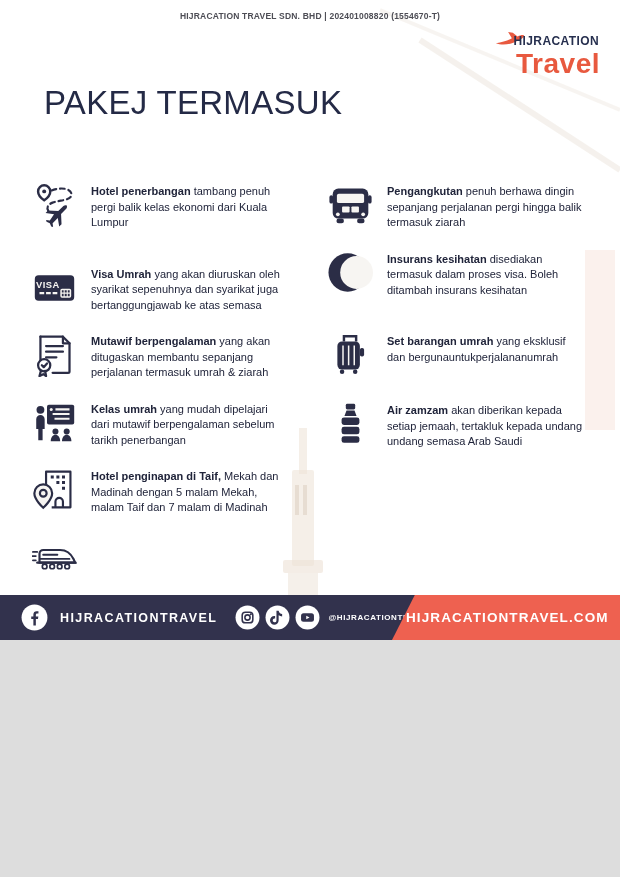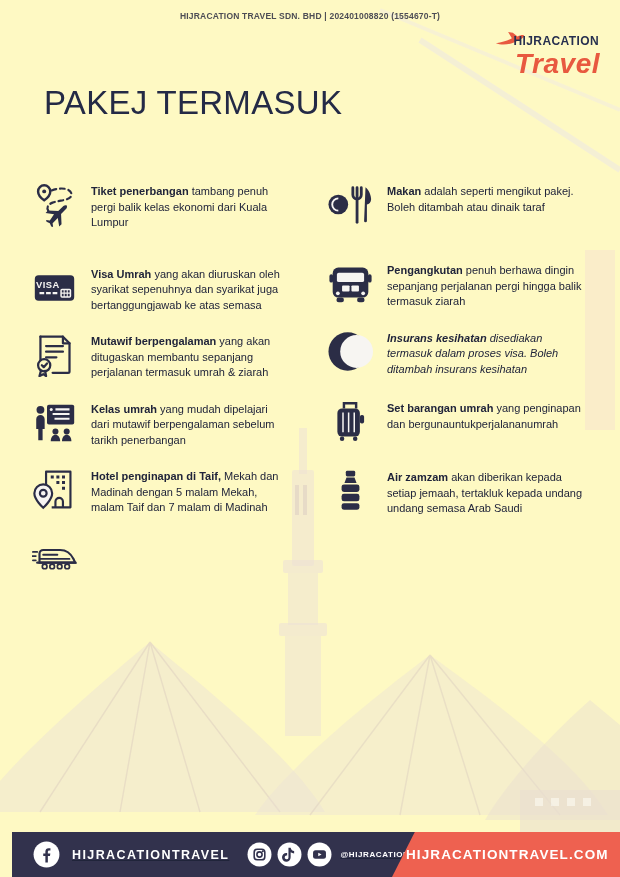--- a/index.html
+++ b/index.html
@@ -1,46 +1,46 @@
 <!DOCTYPE html>
 <html><head>
 <meta charset="utf-8">
 <style>
   * { box-sizing: border-box; }
   html,body { margin:0; padding:0; background:#ddd; }
   .page {
-    position:relative; width:620px; height:877px; margin:0 auto;
-    background:#fef9c3; overflow:hidden;
+    position:relative; width:620px; height:640px; margin:0 auto;
+    background:#ffffff; overflow:hidden;
     font-family:"Liberation Sans", sans-serif; color:#20243a;
   }
   .bg-art { position:absolute; inset:0; z-index:0; pointer-events:none; }
   .reg { position:absolute; top:11px; left:0; right:0; z-index:2;
     text-align:center; font-size:8.5px; font-weight:600; color:#4d4d55; letter-spacing:.2px; }
   
   .logo { position:absolute; top:30px; right:20px; width:112px; height:48px; z-index:2; }
   .logo-top { position:absolute; top:4px; right:1px; font-size:12px; font-weight:800;
     color:#27304f; letter-spacing:.4px; }
   .logo-main { position:absolute; bottom:0; right:0; font-size:28px; font-weight:800;
-    color:#e8593f; letter-spacing:.5px; line-height:1;font-style:italic; }
+    color:#e8593f; letter-spacing:.5px; line-height:1; }
   .logo-plane { position:absolute; top:-2px; left:6px; width:32px; height:20px; }
   
   .title { position:absolute; top:84px; left:44px; margin:0; z-index:2;
     font-size:33px; font-weight:400; color:#242a46; letter-spacing:.3px; }
   
   .cols { position:absolute; top:182px; left:30px; right:16px; z-index:2; display:flex; gap:18px; }
   .col { flex:1; }
   .item { display:flex; gap:13px; align-items:flex-start; margin-bottom:19px; }
   .item.sp { margin-bottom:34px; }
   .ic-wrap { flex:0 0 48px; display:flex; justify-content:center; }
   .ic { width:45px; height:45px; }
   .txt { font-size:11px; line-height:15.5px; color:#20243a; max-width:198px; margin:2px 0 0 0; }
   .txt b { font-weight:700; }
   
-  .footer { position:absolute; left:12px; right:0; bottom:0; height:45px; z-index:3;
-    background:#32324d; display:flex; align-items:center;text-decoration:underline; }
+  .footer { position:absolute; left:0; right:0; bottom:0; height:45px; z-index:3;
+    background:#32324d; display:flex; align-items:center; }
   .fb-ic { width:27px; height:27px; margin-left:21px; flex:none; }
   .fb-handle { margin-left:12px; font-size:12.5px; font-weight:800; color:#fff; letter-spacing:1.4px; white-space:nowrap; }
   .soc { display:flex; gap:5px; margin-left:18px; }
   .soc svg { width:25px; height:25px; display:block; }
   .at-handle { margin-left:8px; font-size:8px; font-weight:800; color:#fff; letter-spacing:.6px; white-space:nowrap; }
   .web-wrap { position:absolute; right:0; top:0; bottom:0; width:228px; background:#ee6150;
     clip-path:polygon(10% 0,100% 0,100% 100%,0 100%);
     display:flex; align-items:center; padding-left:14px; }
   .web { font-size:13.5px; font-weight:800; color:#fff; letter-spacing:1.1px; white-space:nowrap; }
 </style>
@@ -101,21 +101,21 @@
         <span class="ic-wrap">
           <svg class="ic" viewBox="0 0 48 48">
             <g fill="none" stroke="#2b2d46" stroke-width="2.6" stroke-linecap="round">
               <path d="M13 3.5a6.5 6.5 0 0 1 6.5 6.5c0 4.8-6.5 9.5-6.5 9.5S6.5 14.8 6.5 10A6.5 6.5 0 0 1 13 3.5z"></path>
               <path d="M21 9c10-4 22-2 21 5-.8 6-12 5-20 8-7 2.6-7 8-2 11" stroke-dasharray="5 4" stroke-width="2.3"></path>
             </g>
             <circle cx="13" cy="10" r="2.1" fill="#2b2d46"></circle>
             <path d="M23.5 34.5l-9-1.5 2.5-2.5 11 .5 5.5-5.5c1-1 3-1 3.5-.5s.5 2.5-.5 3.5l-5.5 5.5.5 11-2.5 2.5-1.5-9-5.5 5.5.5 4-2-.5-1.5-3.5-3.5-1.5-.5-2 4 .5z" fill="#2b2d46"></path>
           </svg>
         </span>
-        <p class="txt"><b>Tiket penerbangan</b> <span>tambang penuh pergi balik kelas ekonomi dari Kuala Lumpur</span></p>
+        <p class="txt"><b>Hotel penerbangan</b> <span>tambang penuh pergi balik kelas ekonomi dari Kuala Lumpur</span></p>
       </div>
 
       <div class="item">
         <span class="ic-wrap">
           <svg class="ic" viewBox="0 0 48 48">
             <rect x="3" y="11" width="42" height="27" rx="4" fill="#2b2d46"></rect>
             <text x="17" y="24" font-size="10" font-weight="700" fill="#f7f5f2" text-anchor="middle" font-family="sans-serif" letter-spacing="0.5">VISA</text>
             <path d="M8 30h5M15 30h5M22 30h5" stroke="#f7f5f2" stroke-width="2.4"></path>
             <rect x="31" y="26" width="10" height="8" rx="1" fill="none" stroke="#f7f5f2" stroke-width="1.6"></rect>
             <path d="M31 30h10M34.3 26v8M37.6 26v8" stroke="#f7f5f2" stroke-width="1.1"></path>
@@ -184,75 +184,61 @@
             <circle cx="37.5" cy="33.5" r="2.5" stroke-width="1.8"></circle>
             <path d="M1 18h4.5M0.5 22.5h3.5M1 27h3" stroke-width="2"></path>
           </svg>
         </span>
       </div>
 
     </div>
 
     <div class="col">
 
-      <div class="item sp">
-        <span class="ic-wrap">
-          <svg class="ic" viewBox="0 0 48 48">
-            <circle cx="11" cy="24" r="10.5" fill="#2b2d46"></circle>
-            <path d="M11 17.5a6.5 6.5 0 0 0 0 13" stroke="#f7f5f2" stroke-width="2" fill="none"></path>
-            <g stroke="#2b2d46" stroke-width="3" fill="none" stroke-linecap="round">
-              <path d="M26.5 6v7.5a4.5 4.5 0 0 0 9 0V6"></path>
-              <path d="M31 6v37"></path>
-            </g>
-            <path d="M40 5.5c4.2 3.5 6 9.2 6 13 0 3.3-2.3 5.3-4.5 5.5v17.5a1.5 1.5 0 0 1-3 0z" fill="#2b2d46"></path>
-          </svg>
-        </span>
-        <p class="txt"><b>Makan</b> <span>adalah seperti mengikut pakej. Boleh ditambah atau dinaik taraf</span></p>
-      </div>
 
       <div class="item">
         <span class="ic-wrap">
           <svg class="ic" viewBox="0 0 48 48">
             <rect x="1.5" y="14" width="4" height="9" rx="2" fill="#2b2d46"></rect>
             <rect x="42.5" y="14" width="4" height="9" rx="2" fill="#2b2d46"></rect>
             <rect x="5" y="7" width="38" height="32" rx="6" fill="#2b2d46"></rect>
             <rect x="9.5" y="12.5" width="29" height="10" rx="2" fill="#f7f5f2"></rect>
             <rect x="15" y="26" width="8" height="6.5" rx="1" fill="#f7f5f2"></rect>
             <rect x="25" y="26" width="8" height="6.5" rx="1" fill="#f7f5f2"></rect>
             <circle cx="10.5" cy="34.5" r="2" fill="#f7f5f2"></circle>
             <circle cx="37.5" cy="34.5" r="2" fill="#f7f5f2"></circle>
             <rect x="9" y="39" width="8" height="5" rx="2.5" fill="#2b2d46"></rect>
             <rect x="31" y="39" width="8" height="5" rx="2.5" fill="#2b2d46"></rect>
           </svg>
         </span>
         <p class="txt"><b>Pengangkutan</b> <span>penuh berhawa dingin sepanjang perjalanan pergi hingga balik termasuk ziarah</span></p>
       </div>
 
-      <div class="item" style="margin-bottom:22px;font-style:italic;">
+      <div class="item" style="margin-bottom:34px;">
         <span class="ic-wrap">
           <svg class="ic" viewBox="0 0 48 48">
             <circle cx="21" cy="24" r="20.5" fill="#2b2d46"></circle>
             <circle cx="30.5" cy="24" r="17.5" fill="#f7f5f2"></circle>
           </svg>
         </span>
         <p class="txt"><b>Insurans kesihatan</b> <span>disediakan termasuk dalam proses visa. Boleh ditambah insurans kesihatan</span></p>
       </div>
 
       <div class="item" style="margin-bottom:24px;">
         <span class="ic-wrap">
           <svg class="ic" viewBox="0 0 48 48">
             <path d="M17 10V4.5h13V10" fill="none" stroke="#2b2d46" stroke-width="2.6"></path>
             <rect x="10" y="10" width="24" height="30" rx="5" fill="#2b2d46"></rect>
             <path d="M16 14.5v21M22 14.5v21M28 14.5v21" stroke="#f7f5f2" stroke-width="1.6"></path>
             <rect x="34" y="17" width="4.5" height="9" rx="2" fill="#2b2d46"></rect>
             <circle cx="15" cy="42.5" r="2.4" fill="#2b2d46"></circle>
             <circle cx="29" cy="42.5" r="2.4" fill="#2b2d46"></circle>
           </svg>
         </span>
-        <p class="txt"><b>Set barangan umrah</b> <span>yang penginapan dan bergunauntukperjalananumrah</span></p>
+        <p class="txt"><b>Set barangan umrah</b> <span>yang eksklusif dan bergunauntukperjalananumrah</span></p>
       </div>
 
       <div class="item">
         <span class="ic-wrap">
           <svg class="ic" viewBox="0 0 48 48" fill="#2b2d46">
             <rect x="19" y="3" width="10" height="6" rx="1.5"></rect>
             <path d="M17.5 16l2.2-6h8.6l2.2 6z"></path>
             <rect x="14.5" y="17.5" width="19" height="8" rx="2.5"></rect>
             <rect x="14.5" y="27.5" width="19" height="8" rx="2.5"></rect>
             <rect x="14.5" y="37.5" width="19" height="7" rx="2.5"></rect>

